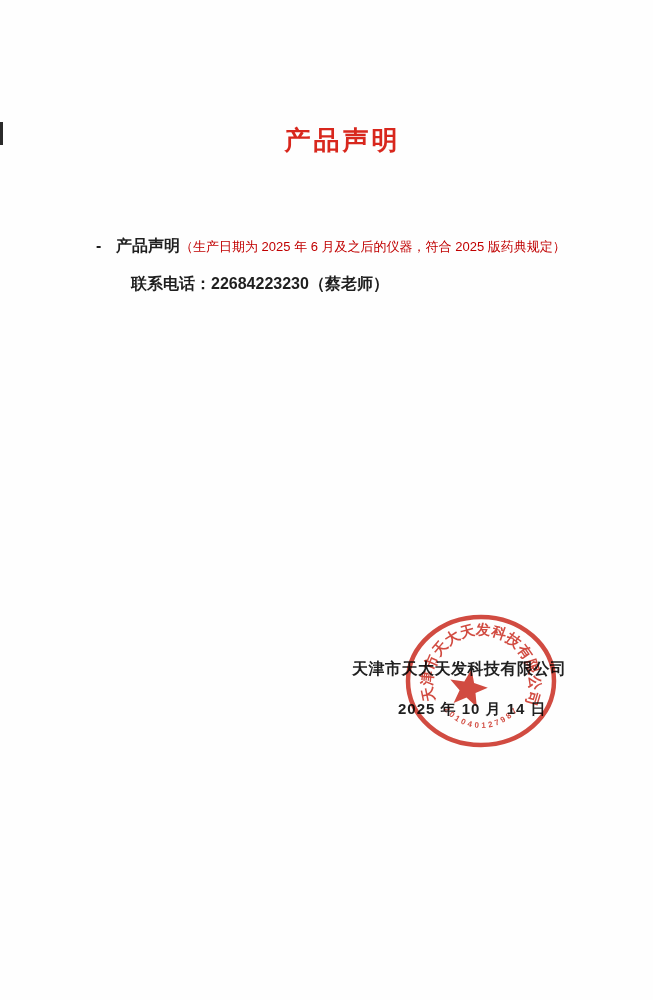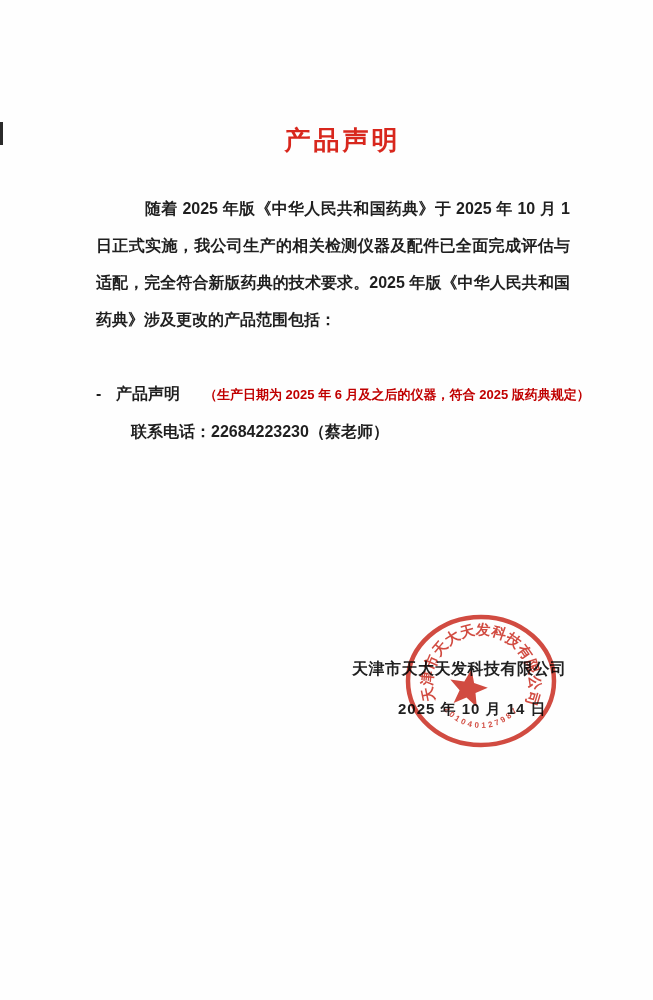--- a/index.html
+++ b/index.html
@@ -26,21 +26,21 @@
     font-size:16px;line-height:37px;
     text-align:justify;
     font-weight:600;
   }
   .body p{margin:0;}
   .indent-lg{text-indent:49px;}
   .indent-sm{text-indent:35px;}
   .products{margin-top:37px;}
   .product-line{line-height:37px;white-space:nowrap;}
   .bullet{display:inline-block;width:20px;}
-  .pnote{font-size:13px;font-weight:700;margin-left:24px;}
+  .pnote{font-size:13px;font-weight:400;}
   .para-users{margin-top:19px !important;}
   .sig-company{
     position:absolute;left:352px;top:659px;
     font-size:16px;font-weight:600;letter-spacing:0.5px;
   }
   .sig-date{
     position:absolute;left:398px;top:700px;
     font-size:15px;font-weight:600;letter-spacing:1px;
   }
   .stamp{
@@ -57,21 +57,20 @@
 <body>
 
 <div class="page">
 
   <div class="edge-artifact"></div>
 
   <h1 class="title" style="color:#d8271d">产品声明</h1>
 
   <div class="body">
 
-    <p class="para indent-lg">随着 2025 年版《中华人民共和国药典》于 2025 年 10 月 1 日正式实施，我公司生产的相关检测仪器及配件已全面完成评估与适配，完全符合新版药典的技术要求。2025 年版《中华人民共和国药典》涉及更改的产品范围包括：</p>
 
     <div class="products">
       <div class="product-line">
         <span class="bullet">-</span><span class="pname">产品声明</span><span class="pnote" style="color:#c00000">（生产日期为 2025 年 6 月及之后的仪器，符合 2025 版药典规定）</span>
       </div>
     </div>
 
 
     <p class="contact indent-sm">联系电话：22684223230（蔡老师）</p>
   </div>

